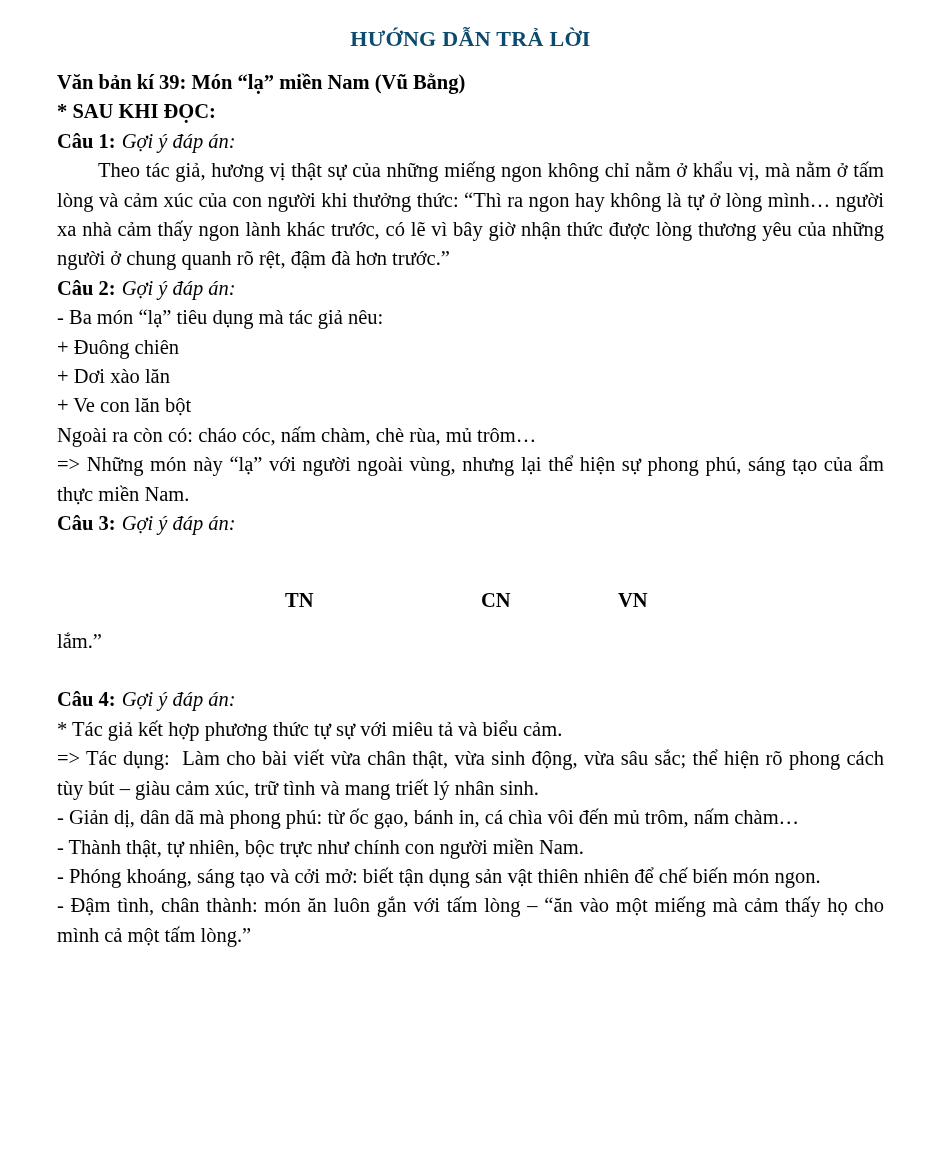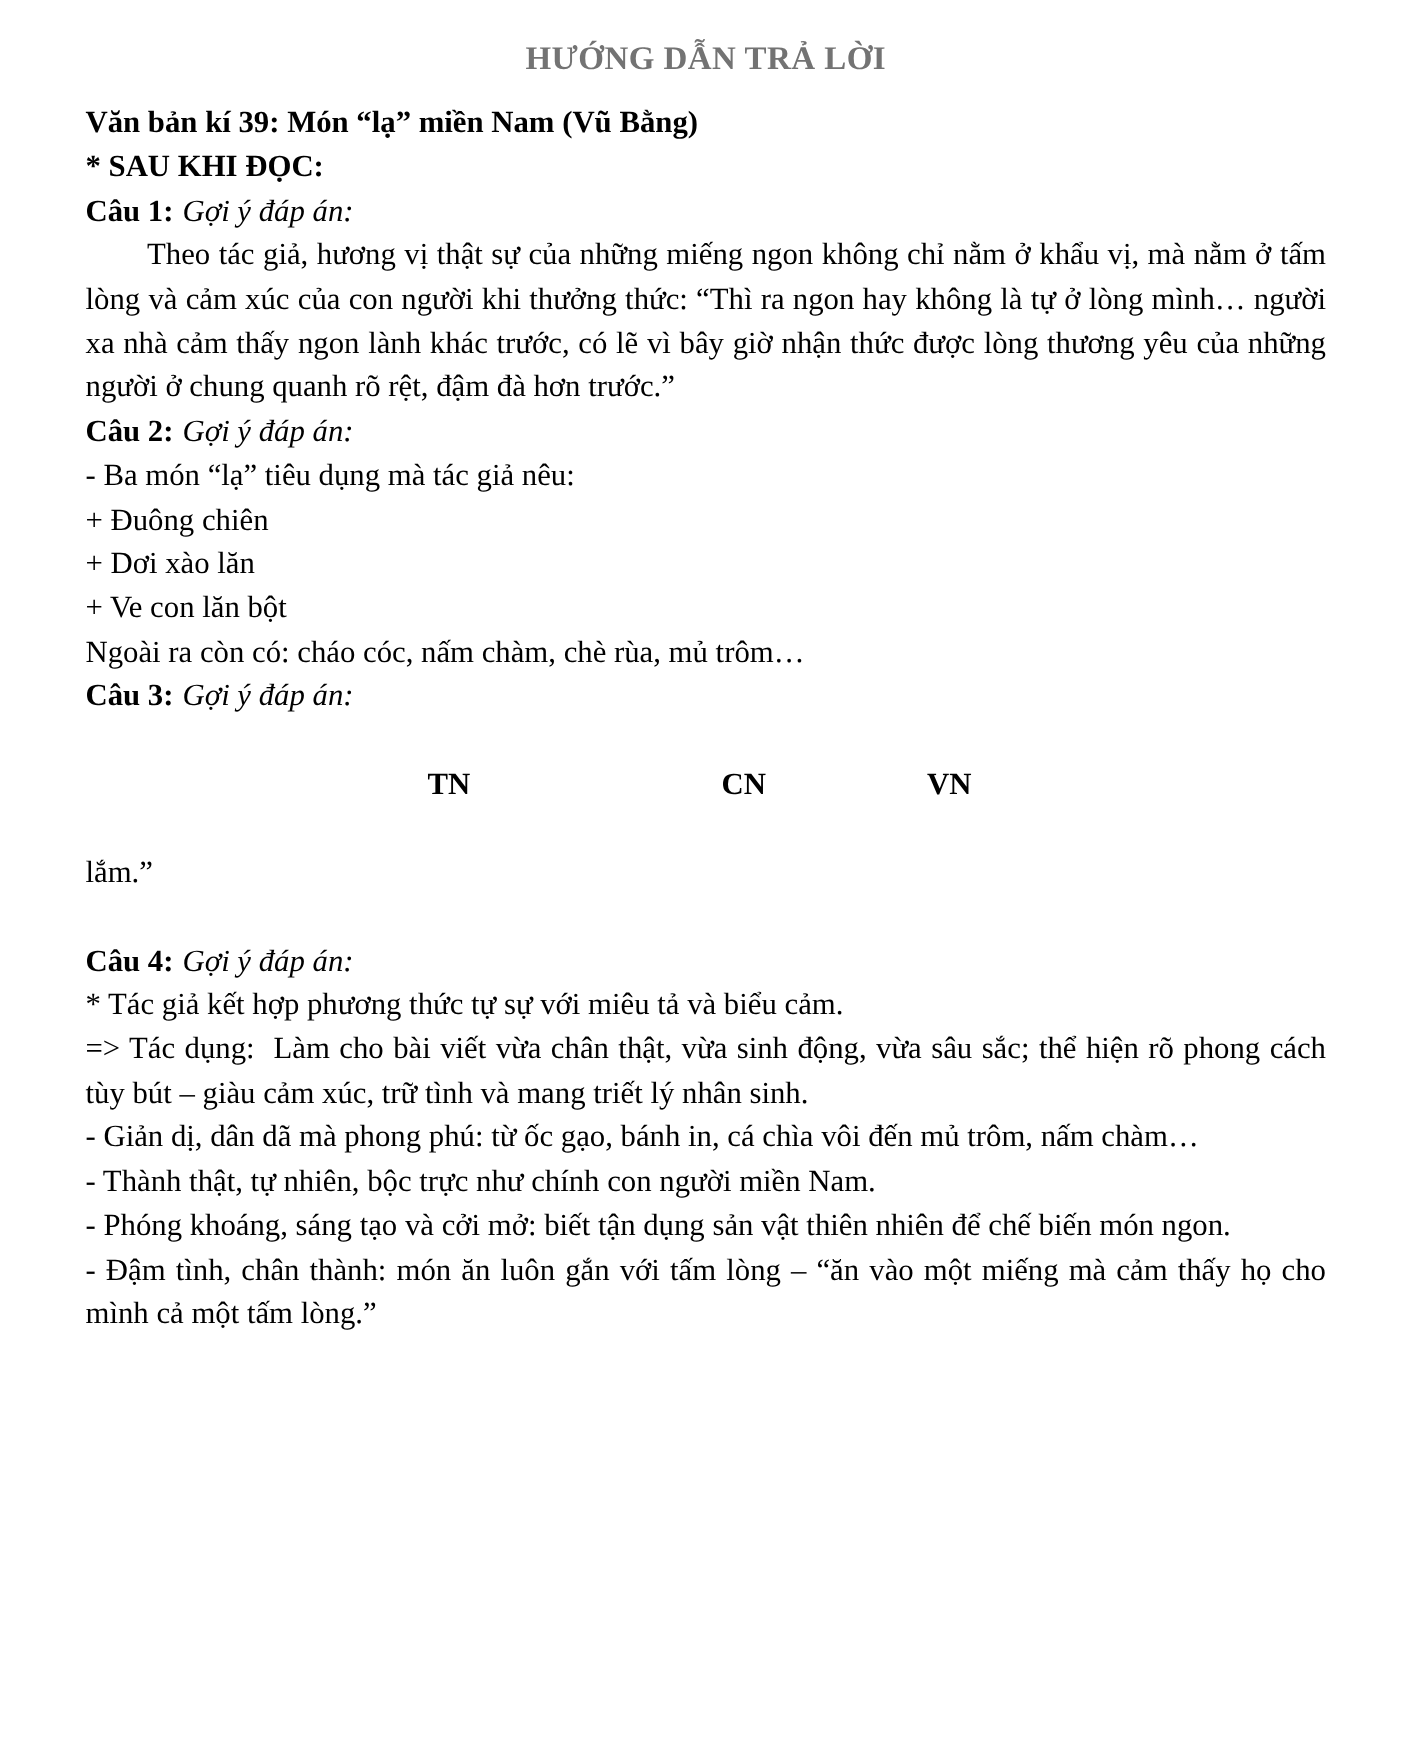--- a/index.html
+++ b/index.html
@@ -13,21 +13,21 @@
     line-height: 29.4px;
     color: #000000;
     overflow: hidden;
     background: #ffffff;
   }
   .doc-title {
     text-align: center;
     font-weight: bold;
     font-size: 22px;
     line-height: 30px;
-    color: #737373;
+    color: #0c4a6e;
     margin: 0 0 14px 0;
     letter-spacing: 0.3px;
   }
   p.line { margin: 0; }
   .b { font-weight: bold; }
   .i { font-style: italic; }
   .u {
     text-decoration: underline;
     text-decoration-thickness: 2px;
     text-underline-offset: 4px;
@@ -35,21 +35,21 @@
   .justify { text-align: justify; }
   .indent { text-indent: 41px; }
   .prewrap { white-space: pre-wrap; }
   .spacer { height: 29.4px; }
   .qhead .i { margin-left: 6px; margin-top: 33px; }
   .labels-row {
     position: relative;
     height: 29.4px;
     font-weight: bold;
   }
-  .labels-row span { position: absolute; top: 0; }
+  .labels-row span { position: absolute; top: 18px; }
   .pos-tn { left: 228px; }
   .pos-cn { left: 424px; }
   .pos-vn { left: 561px; text-align: right; }
 </style>
 </head>
 <body>
 
 <div class="page">
 
   <div class="doc-title">HƯỚNG DẪN TRẢ LỜI</div>
@@ -59,20 +59,21 @@
 
   <p class="line qhead"><span class="b">Câu 1:</span><span class="i">Gợi ý đáp án:</span></p>
   <p class="line justify indent">Theo tác giả, hương vị thật sự của những miếng ngon không chỉ nằm ở khẩu vị, mà nằm ở tấm lòng và cảm xúc của con người khi thưởng thức: “Thì ra ngon hay không là tự ở lòng mình… người xa nhà cảm thấy ngon lành khác trước, có lẽ vì bây giờ nhận thức được lòng thương yêu của những người ở chung quanh rõ rệt, đậm đà hơn trước.”</p>
 
   <p class="line qhead"><span class="b">Câu 2:</span><span class="i">Gợi ý đáp án:</span></p>
   <p class="line">- Ba món “lạ” tiêu dụng mà tác giả nêu:</p>
   <p class="line">+ Đuông chiên</p>
   <p class="line">+ Dơi xào lăn</p>
   <p class="line">+ Ve con lăn bột</p>
   <p class="line">Ngoài ra còn có: cháo cóc, nấm chàm, chè rùa, mủ trôm…</p>
+  <p class="line justify">=&gt; Những món này “lạ” với người ngoài vùng, nhưng lại thể hiện sự phong phú, sáng tạo của ẩm thực miền Nam.</p>
 
   <p class="line qhead"><span class="b">Câu 3:</span><span class="i">Gợi ý đáp án:</span></p>
 
   <div class="spacer"></div>
 
 
   <div class="labels-row">
     <span class="pos-tn">TN</span>
     <span class="pos-cn">CN</span>
     <span class="pos-vn">VN</span>

